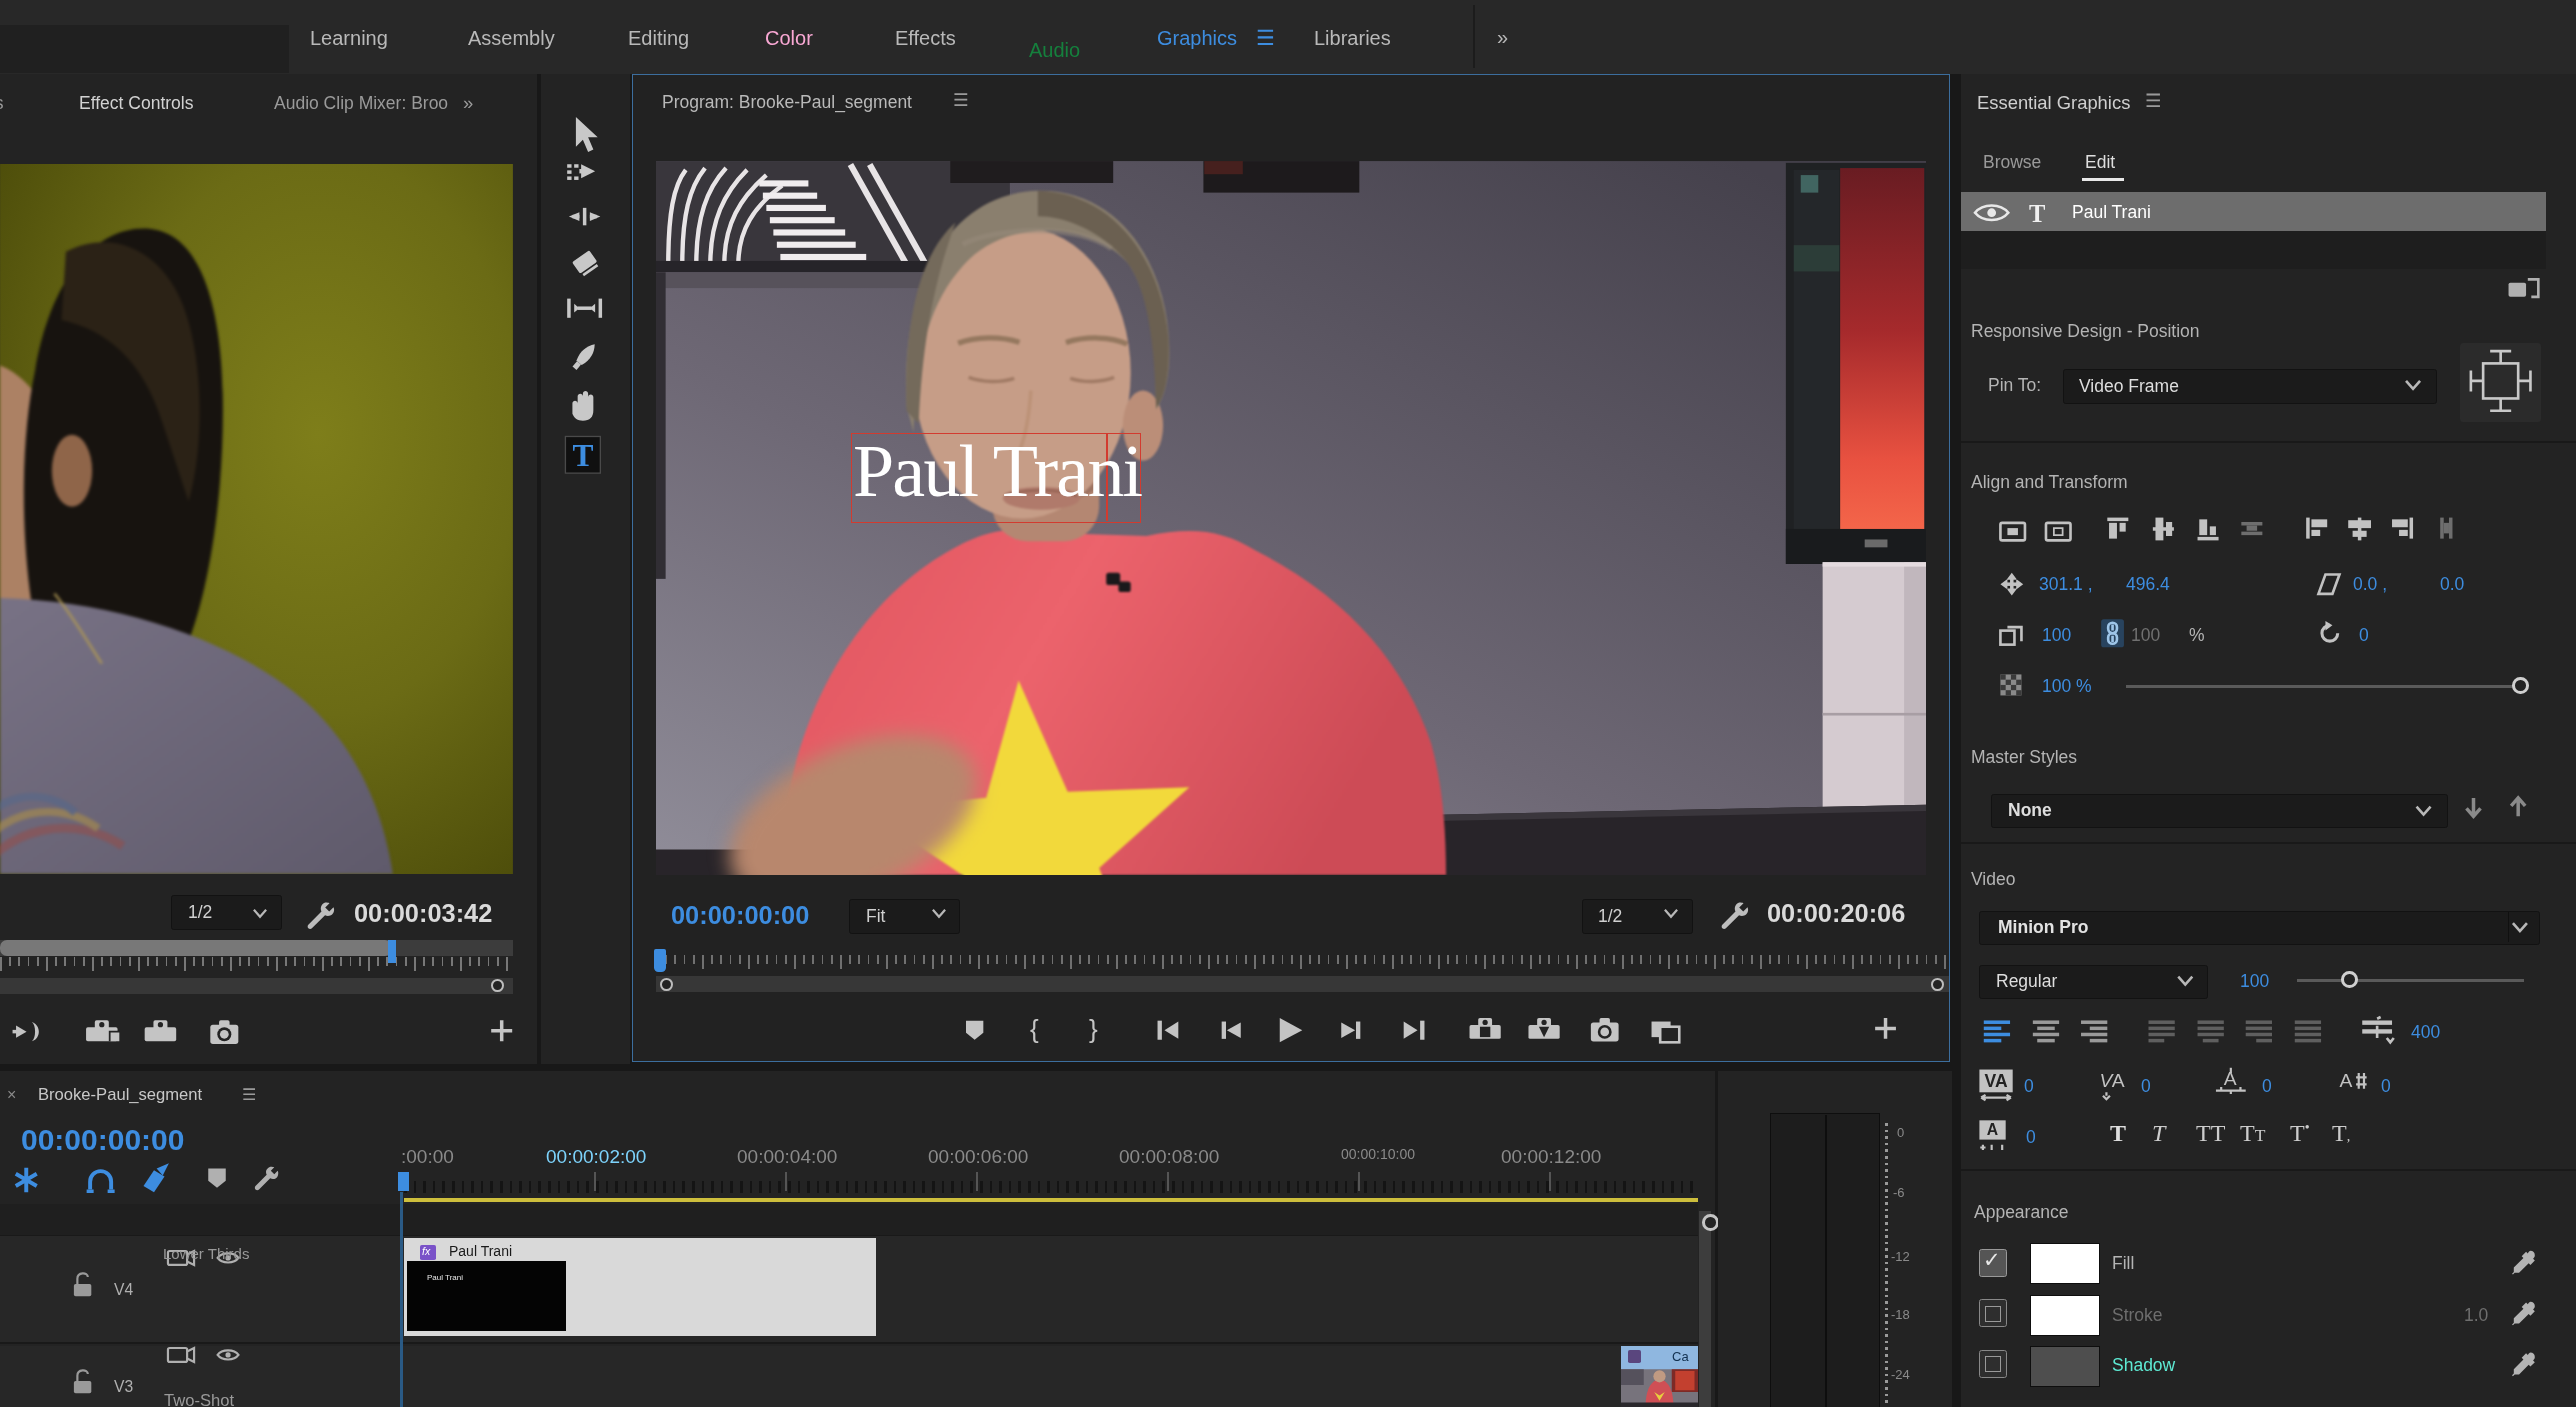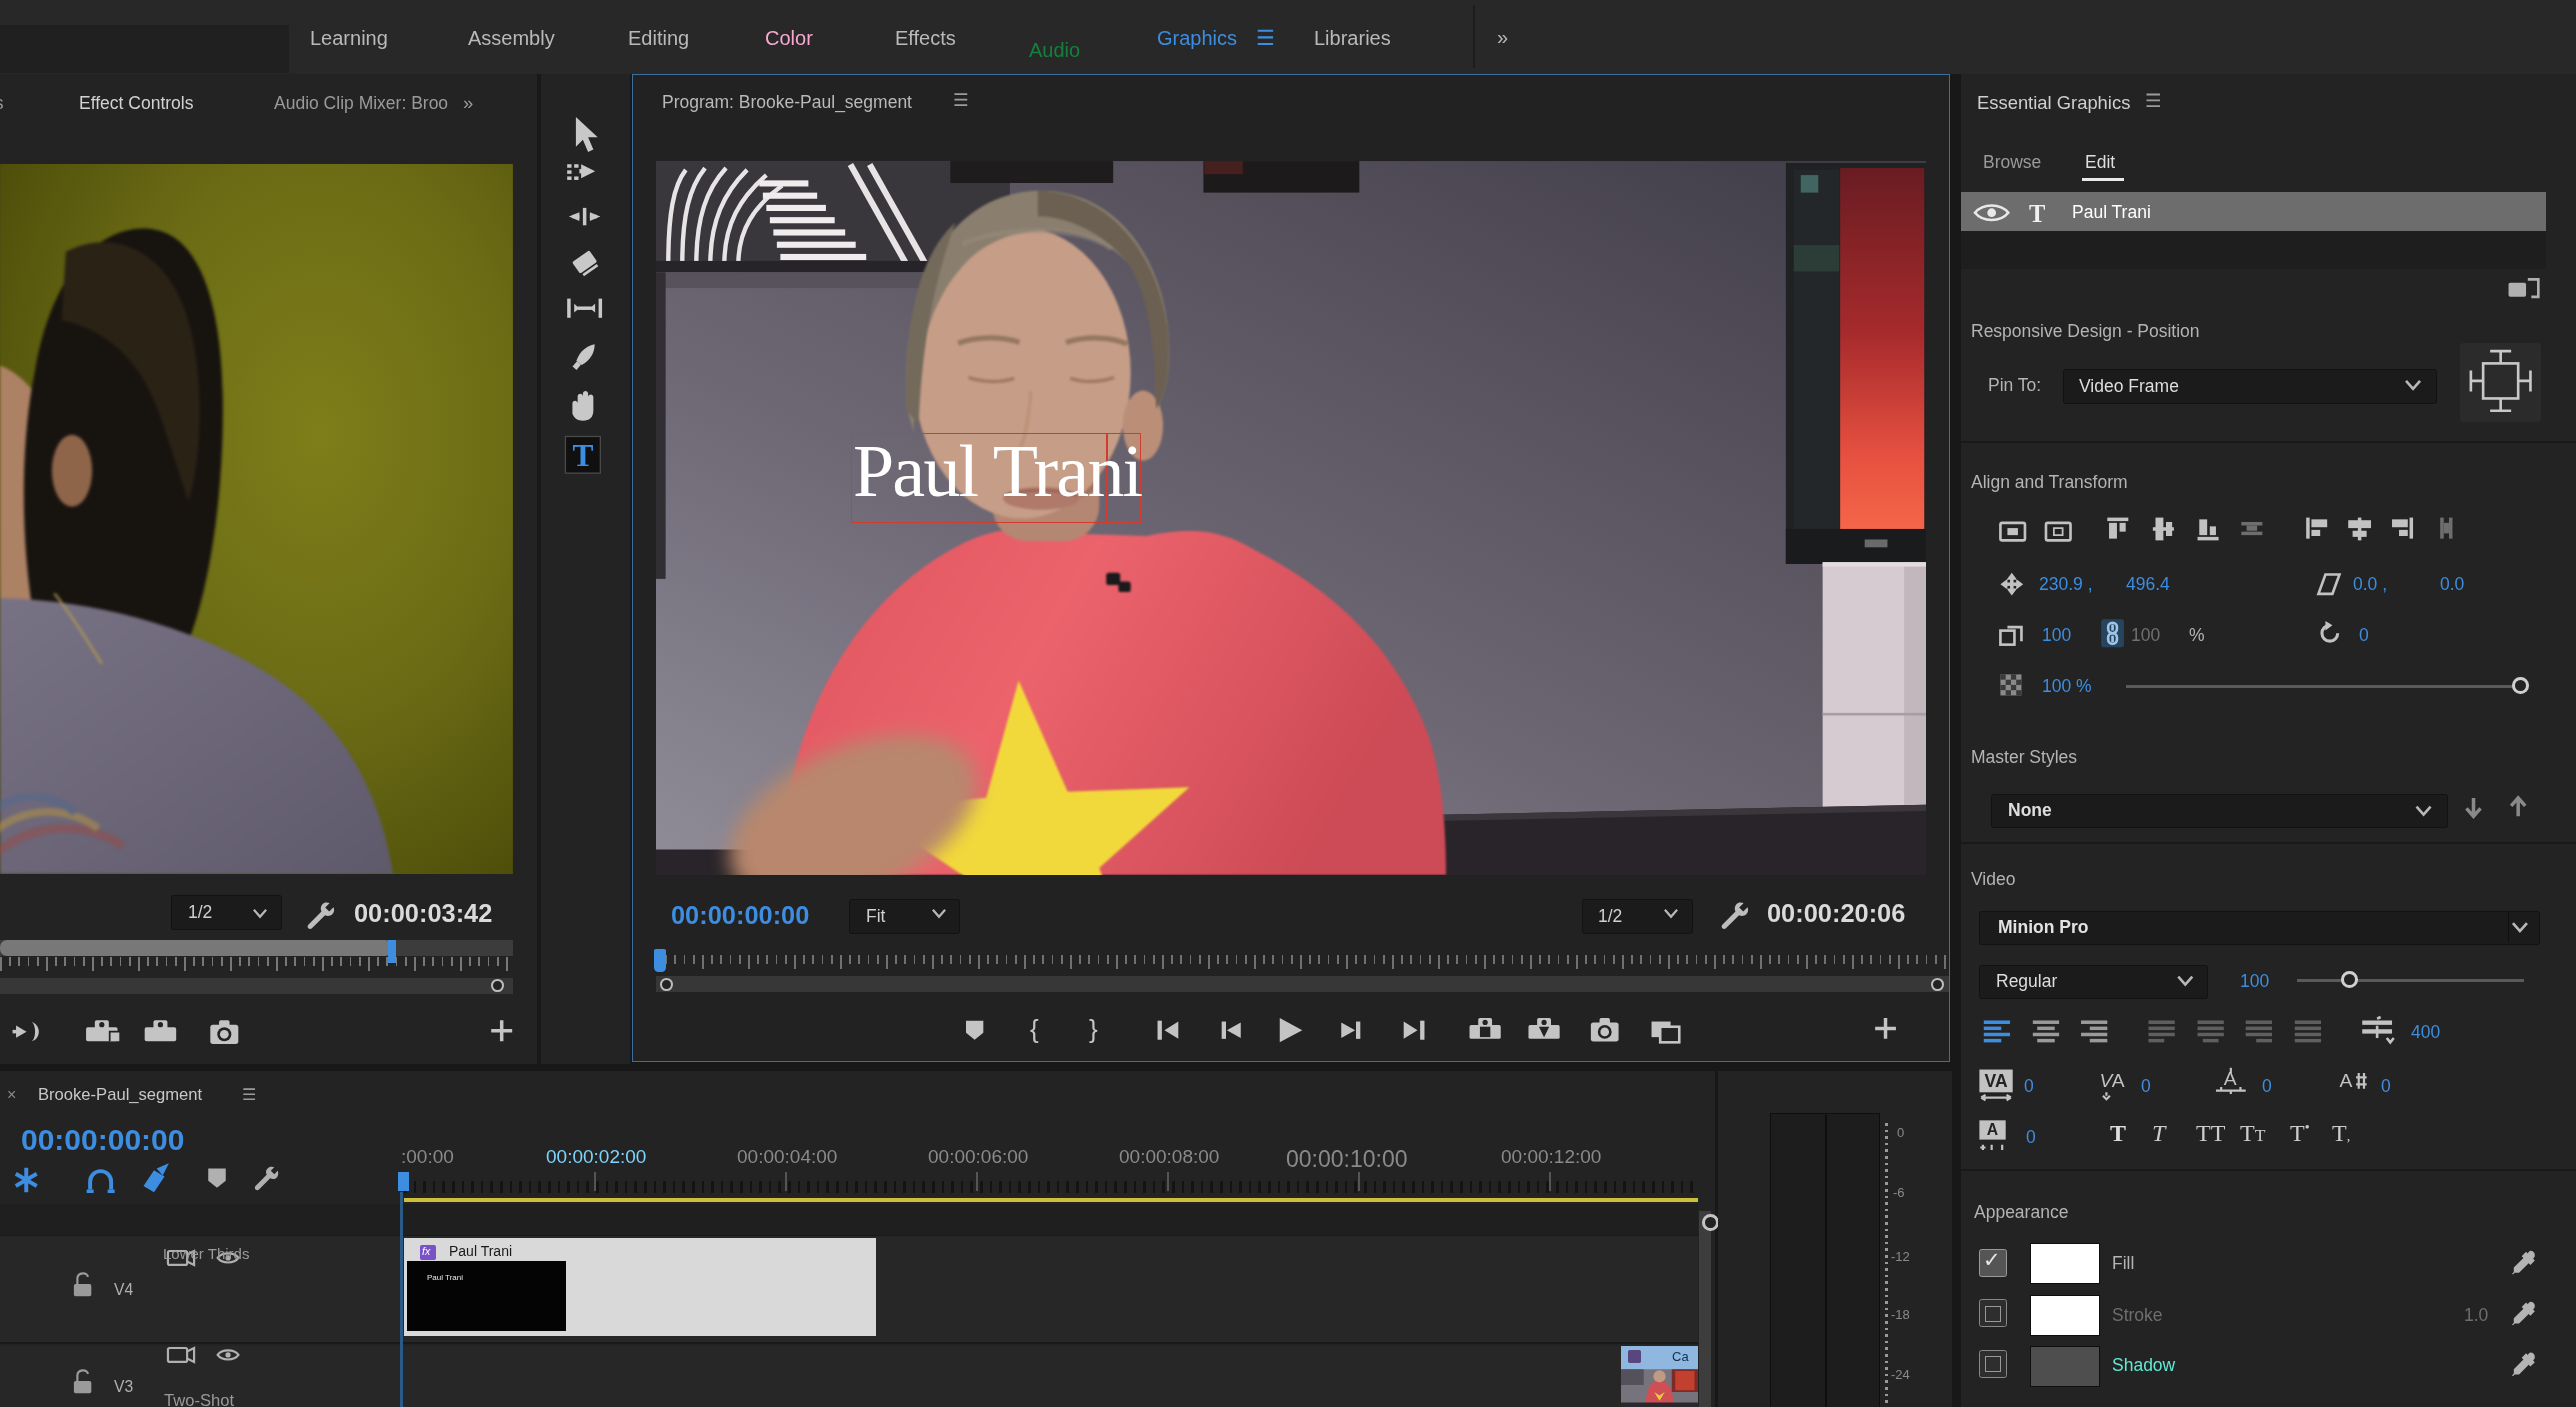--- a/index.html
+++ b/index.html
@@ -349,21 +349,21 @@
 <div class="abs" style="left:1961px;top:192px;width:585px;height:39px;background:#6d6d6d"></div>
 <div class="abs" style="left:1961px;top:231px;width:585px;height:38px;background:#1e1e1e"></div>
 <div class="tx" style="top:200px;left:2029px;font-family:'Liberation Serif',serif;font-size:24.5px;font-weight:bold;color:#f0f0f0">T</div>
 <div class="tx" style="top:202px;left:2072px;font-size:17.5px;color:#ffffff">Paul Trani</div>
 <div class="tx" style="top:321px;left:1971px;font-size:17.5px;color:#b4b4b4">Responsive Design - Position</div>
 <div class="tx" style="top:375px;left:1988px;font-size:17.5px;color:#b4b4b4">Pin To:</div>
 <div class="dd" style="left:2063px;top:369px;width:372px;height:33px"></div>
 <div class="tx" style="top:376px;left:2079px;font-size:17.5px;color:#dedede;font-weight:normal">Video Frame</div>
 <div class="abs" style="left:2460px;top:343px;width:81px;height:79px;background:#2b2b2b;border-radius:3.5px"></div>
 <div class="tx" style="top:472px;left:1971px;font-size:17.5px;color:#b4b4b4">Align and Transform</div>
-<div class="tx" style="top:574px;left:2039px;font-size:17.5px;color:#3d8de0">230.9 ,</div>
+<div class="tx" style="top:574px;left:2039px;font-size:17.5px;color:#3d8de0">301.1 ,</div>
 <div class="tx" style="top:574px;left:2126px;font-size:17.5px;color:#3d8de0">496.4</div>
 <div class="tx" style="top:574px;left:2353px;font-size:17.5px;color:#3d8de0">0.0 ,</div>
 <div class="tx" style="top:574px;left:2440px;font-size:17.5px;color:#3d8de0">0.0</div>
 <div class="tx" style="top:625px;left:2042px;font-size:17.5px;color:#3d8de0">100</div>
 <div class="tx" style="top:625px;left:2131px;font-size:17.5px;color:#707070">100</div>
 <div class="tx" style="top:625px;left:2189px;font-size:17.5px;color:#b4b4b4">%</div>
 <div class="tx" style="top:625px;left:2359px;font-size:17.5px;color:#3d8de0">0</div>
 <div class="tx" style="top:676px;left:2042px;font-size:17.5px;color:#3d8de0">100 %</div>
 <div class="abs" style="left:2126px;top:685px;width:399px;height:2.6px;background:#5a5a5a"></div>
 <div class="abs" style="left:2512px;top:677px;width:10.5px;height:10.5px;border:3.5px solid #cfcfcf;border-radius:50%;background:#232323"></div>
@@ -636,21 +636,21 @@
 <path d="M238,12 L258,12 L258,26 L248,34 L238,26 Z"></path>
 <path d="M310,10 C307,10 304,13 304,16 C304,17 304.3,18.2 304.8,19.2 L292,32 C291,33 291,35 292,36 C293,37 295,37 296,36 L308.8,23.2 C309.8,23.7 311,24 312,24 C316,24 318,21 318,17 C318,16 317.7,15.4 317.3,14.6 L313.5,18.5 L309.5,14.5 L313.4,10.6 C312.6,10.2 311,10 310,10 Z"></path>
 </g>
 </svg>
 
 <div class="tx" style="top:1146px;left:401px;font-size:19px;color:#8a8a8a">:00:00</div>
 <div class="tx" style="top:1146px;left:546px;font-size:19px;color:#7dd3fc">00:00:02:00</div>
 <div class="tx" style="top:1146px;left:737px;font-size:19px;color:#8a8a8a">00:00:04:00</div>
 <div class="tx" style="top:1146px;left:928px;font-size:19px;color:#8a8a8a">00:00:06:00</div>
 <div class="tx" style="top:1146px;left:1119px;font-size:19px;color:#8a8a8a">00:00:08:00</div>
-<div class="tx" style="top:1146px;left:1286px;font-size:23px;color:#8a8a8a">00:00:10:00</div>
+<div class="tx" style="top:1146px;left:1341px;font-size:14px;color:#8a8a8a">00:00:10:00</div>
 <div class="tx" style="top:1146px;left:1501px;font-size:19px;color:#8a8a8a">00:00:12:00</div>
 <div class="abs" style="left:404px;top:1181px;width:1294px;height:12.3px;background-image:repeating-linear-gradient(90deg,#141414 0px,#141414 2.6px,transparent 2.6px,transparent 9.6px)"></div>
 <div class="abs" style="left:594px;top:1172px;width:1.8px;height:19px;background:#555"></div>
 <div class="abs" style="left:785px;top:1172px;width:1.8px;height:19px;background:#555"></div>
 <div class="abs" style="left:976px;top:1172px;width:1.8px;height:19px;background:#555"></div>
 <div class="abs" style="left:1167px;top:1172px;width:1.8px;height:19px;background:#555"></div>
 <div class="abs" style="left:1358px;top:1172px;width:1.8px;height:19px;background:#555"></div>
 <div class="abs" style="left:1549px;top:1172px;width:1.8px;height:19px;background:#555"></div>
 <div class="abs" style="left:404px;top:1198px;width:1294px;height:4.4px;background:#cdbe3c"></div>
 

